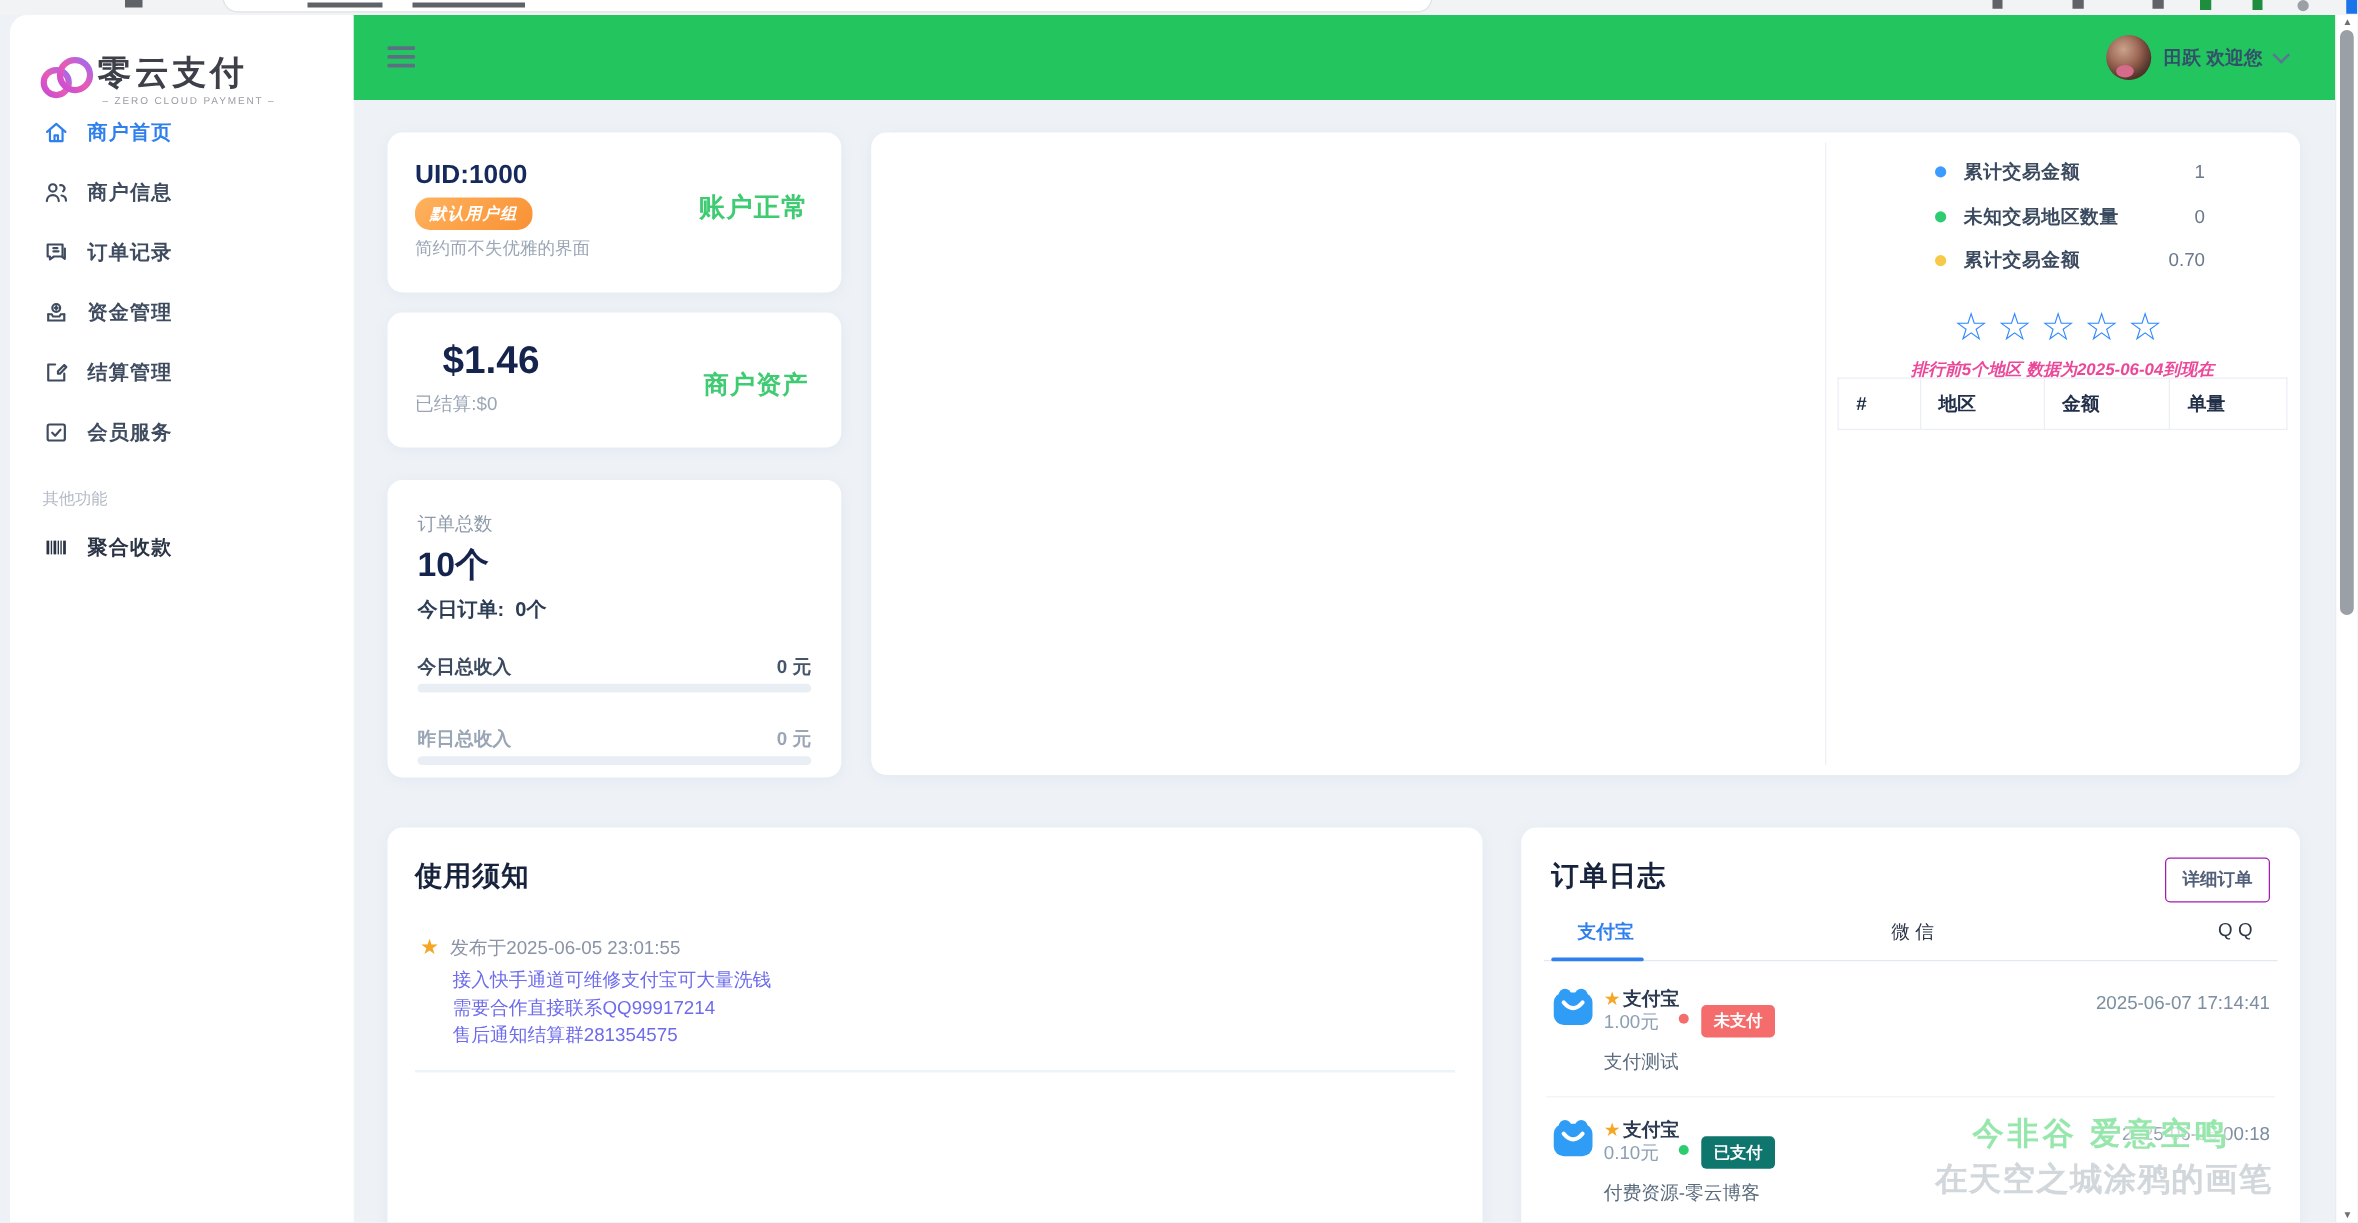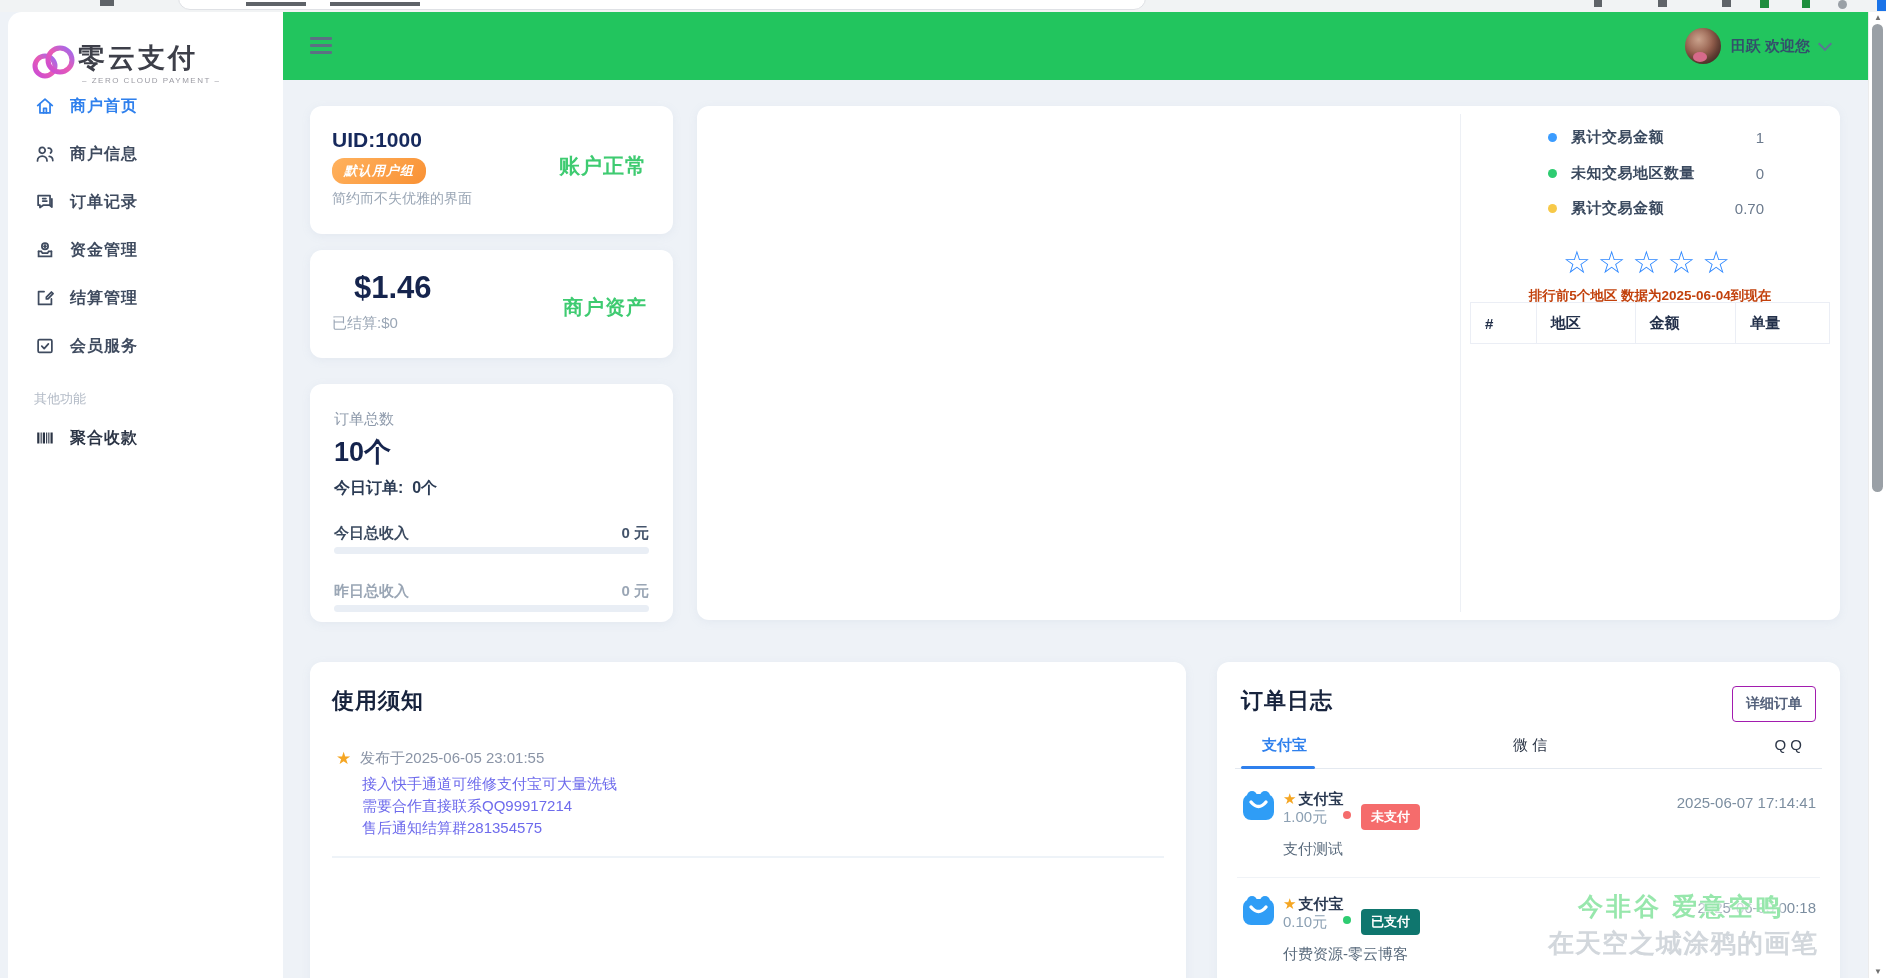--- a/index.html
+++ b/index.html
@@ -68,21 +68,21 @@
 
   
   .card-region { left:414px; top:26px; width:1143px; height:514px; }
   .region-divider { position:absolute; left:763px; top:8px; bottom:8px; width:1px; background:#edf0f5; }
   .region-right { position:absolute; left:763px; top:0; width:380px; height:514px; }
   .legend-row { position:absolute; left:88px; width:216px; display:flex; align-items:center; }
   .legend-dot { width:9px; height:9px; border-radius:50%; margin-right:14px; flex:0 0 auto; }
   .legend-lab { font-size:15px; font-weight:600; color:#3b4a5f; letter-spacing:.5px; }
   .legend-val { margin-left:auto; font-size:15px; color:#6b7a8d; }
   .stars { position:absolute; left:0; top:138px; width:380px; text-align:center; font-size:31px; color:#2f88ff; letter-spacing:7px; }
-  .region-caption { position:absolute; left:0; top:181px; width:380px; text-align:center; font-size:13.5px; font-weight:600; color:#c2410c; }
+  .region-caption { position:absolute; left:0; top:181px; width:380px; text-align:center; font-size:13.5px; font-weight:600; color:#ec4899;font-style:italic; }
   .region-table { position:absolute; left:10px; top:196px; width:360px; border-collapse:collapse; }
   .region-table th { border:1px solid #ebeef5; height:41px; font-size:15px; color:#23304a; font-weight:bold; text-align:left; padding-left:14px; background:#fff; }
 
   
   .card-notice { left:27px; top:582px; width:876px; height:396px; }
   .notice-title { position:absolute; left:22px; top:24px; font-size:22px; font-weight:bold; color:#17233d; letter-spacing:1px; }
   .notice-star { position:absolute; left:26px; top:86px; color:#f5a623; font-size:17px; }
   .notice-pub { position:absolute; left:50px; top:87px; font-size:15px; color:#8a94a6; }
   .notice-line { position:absolute; left:52px; font-size:15px; color:#6e6bec; cursor:pointer; }
   .notice-div { position:absolute; left:22px; top:194px; width:832px; height:2px; background:#eef3f8; }

